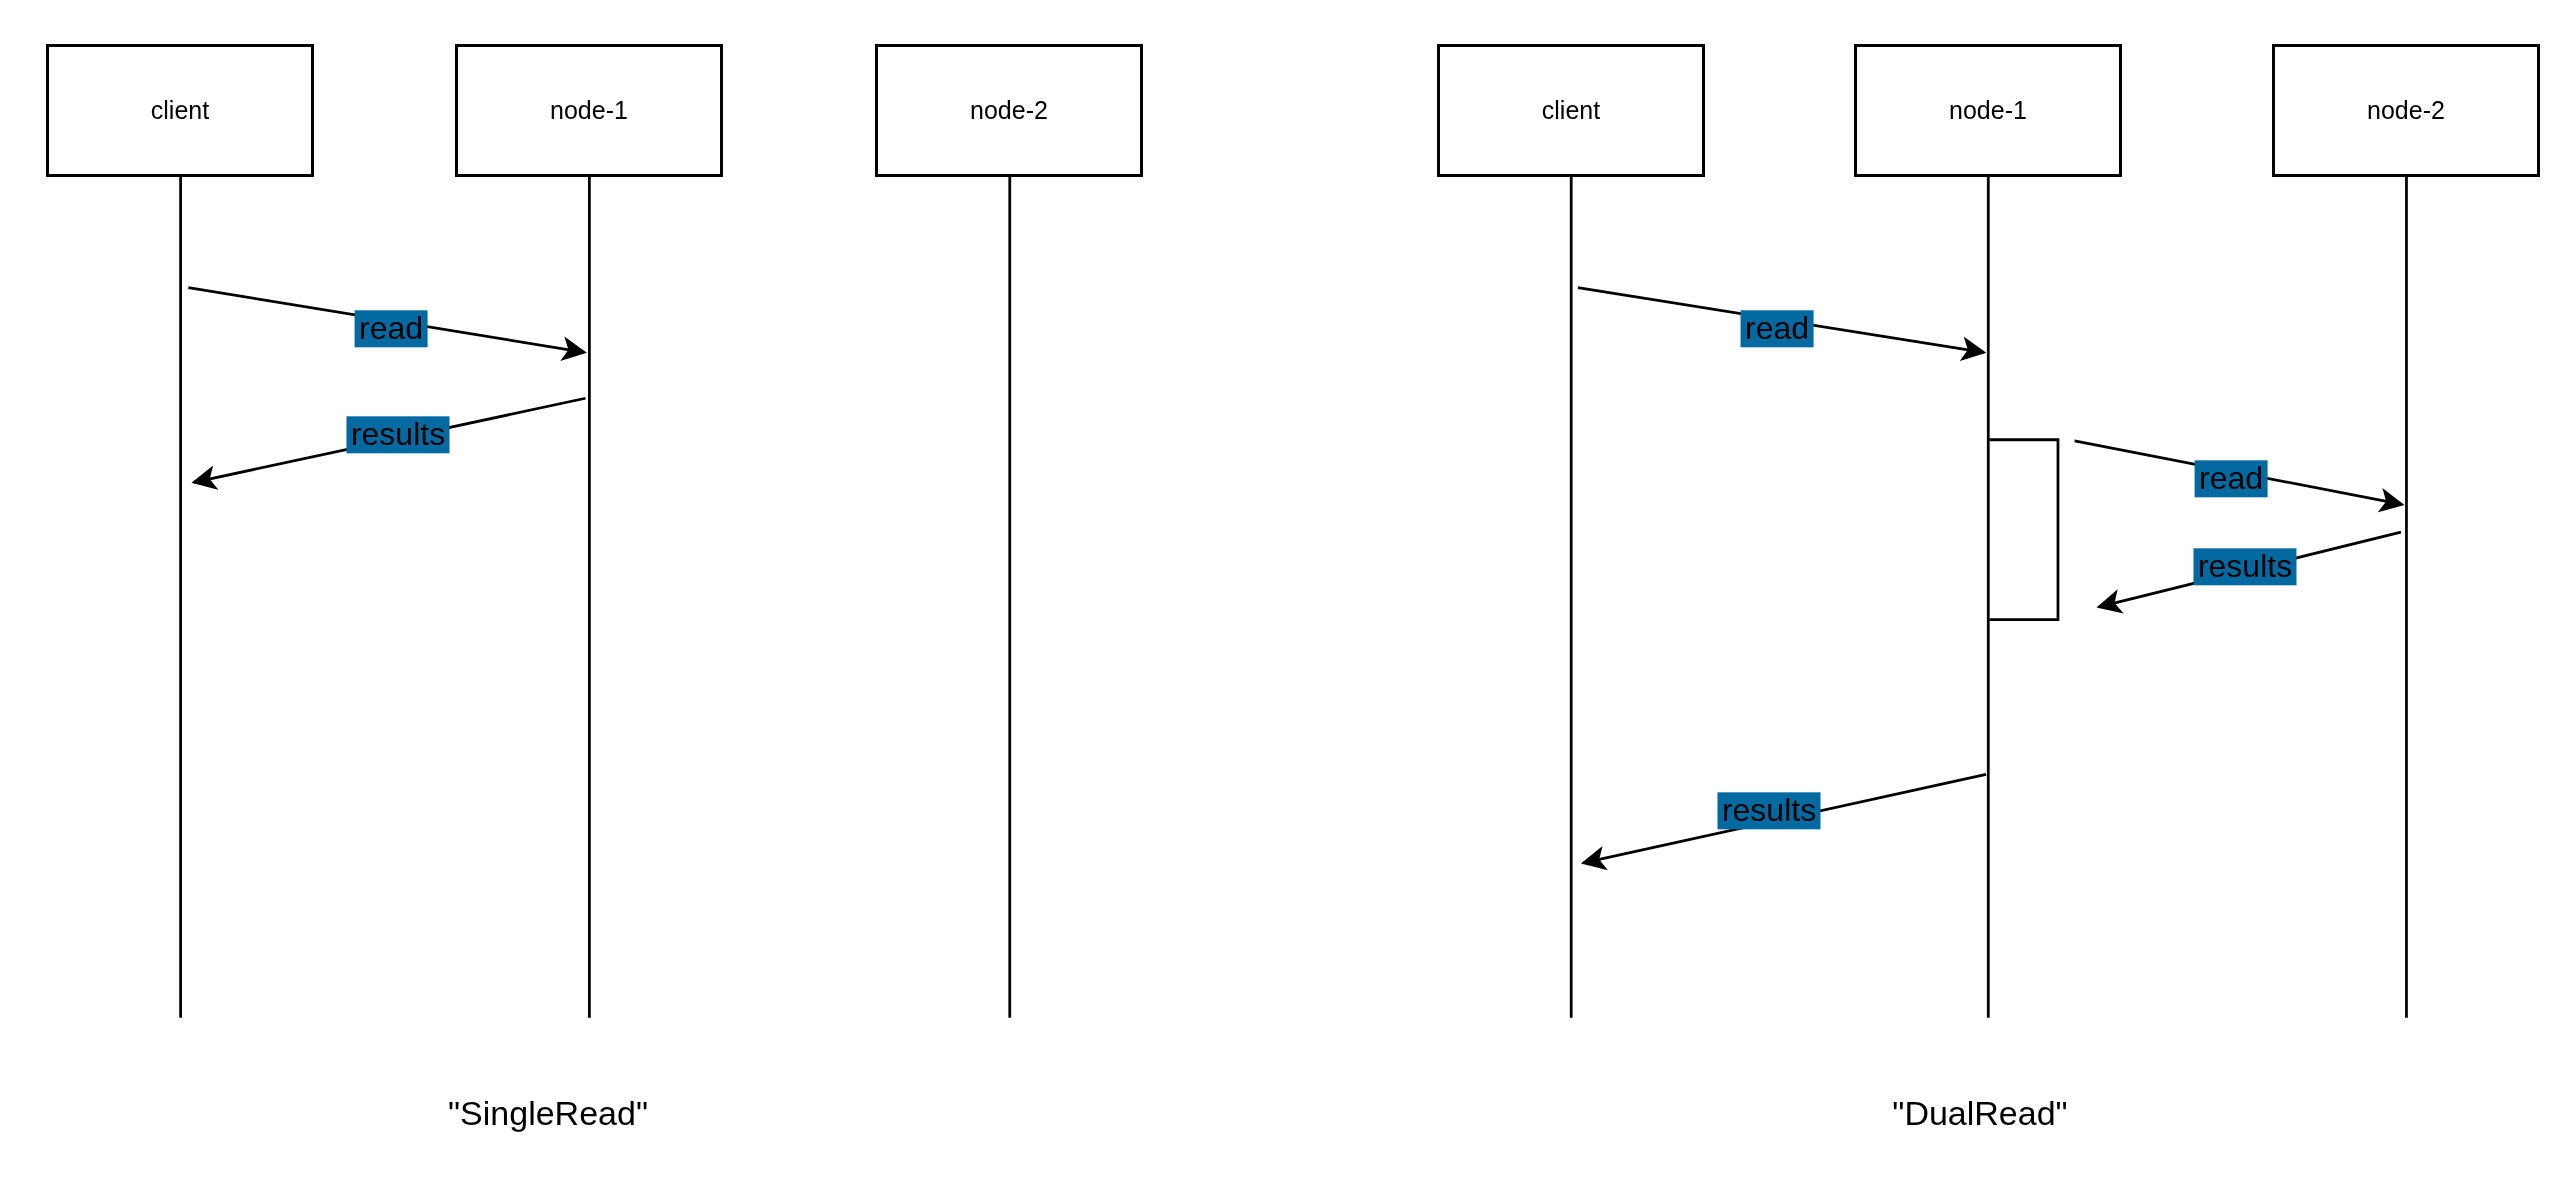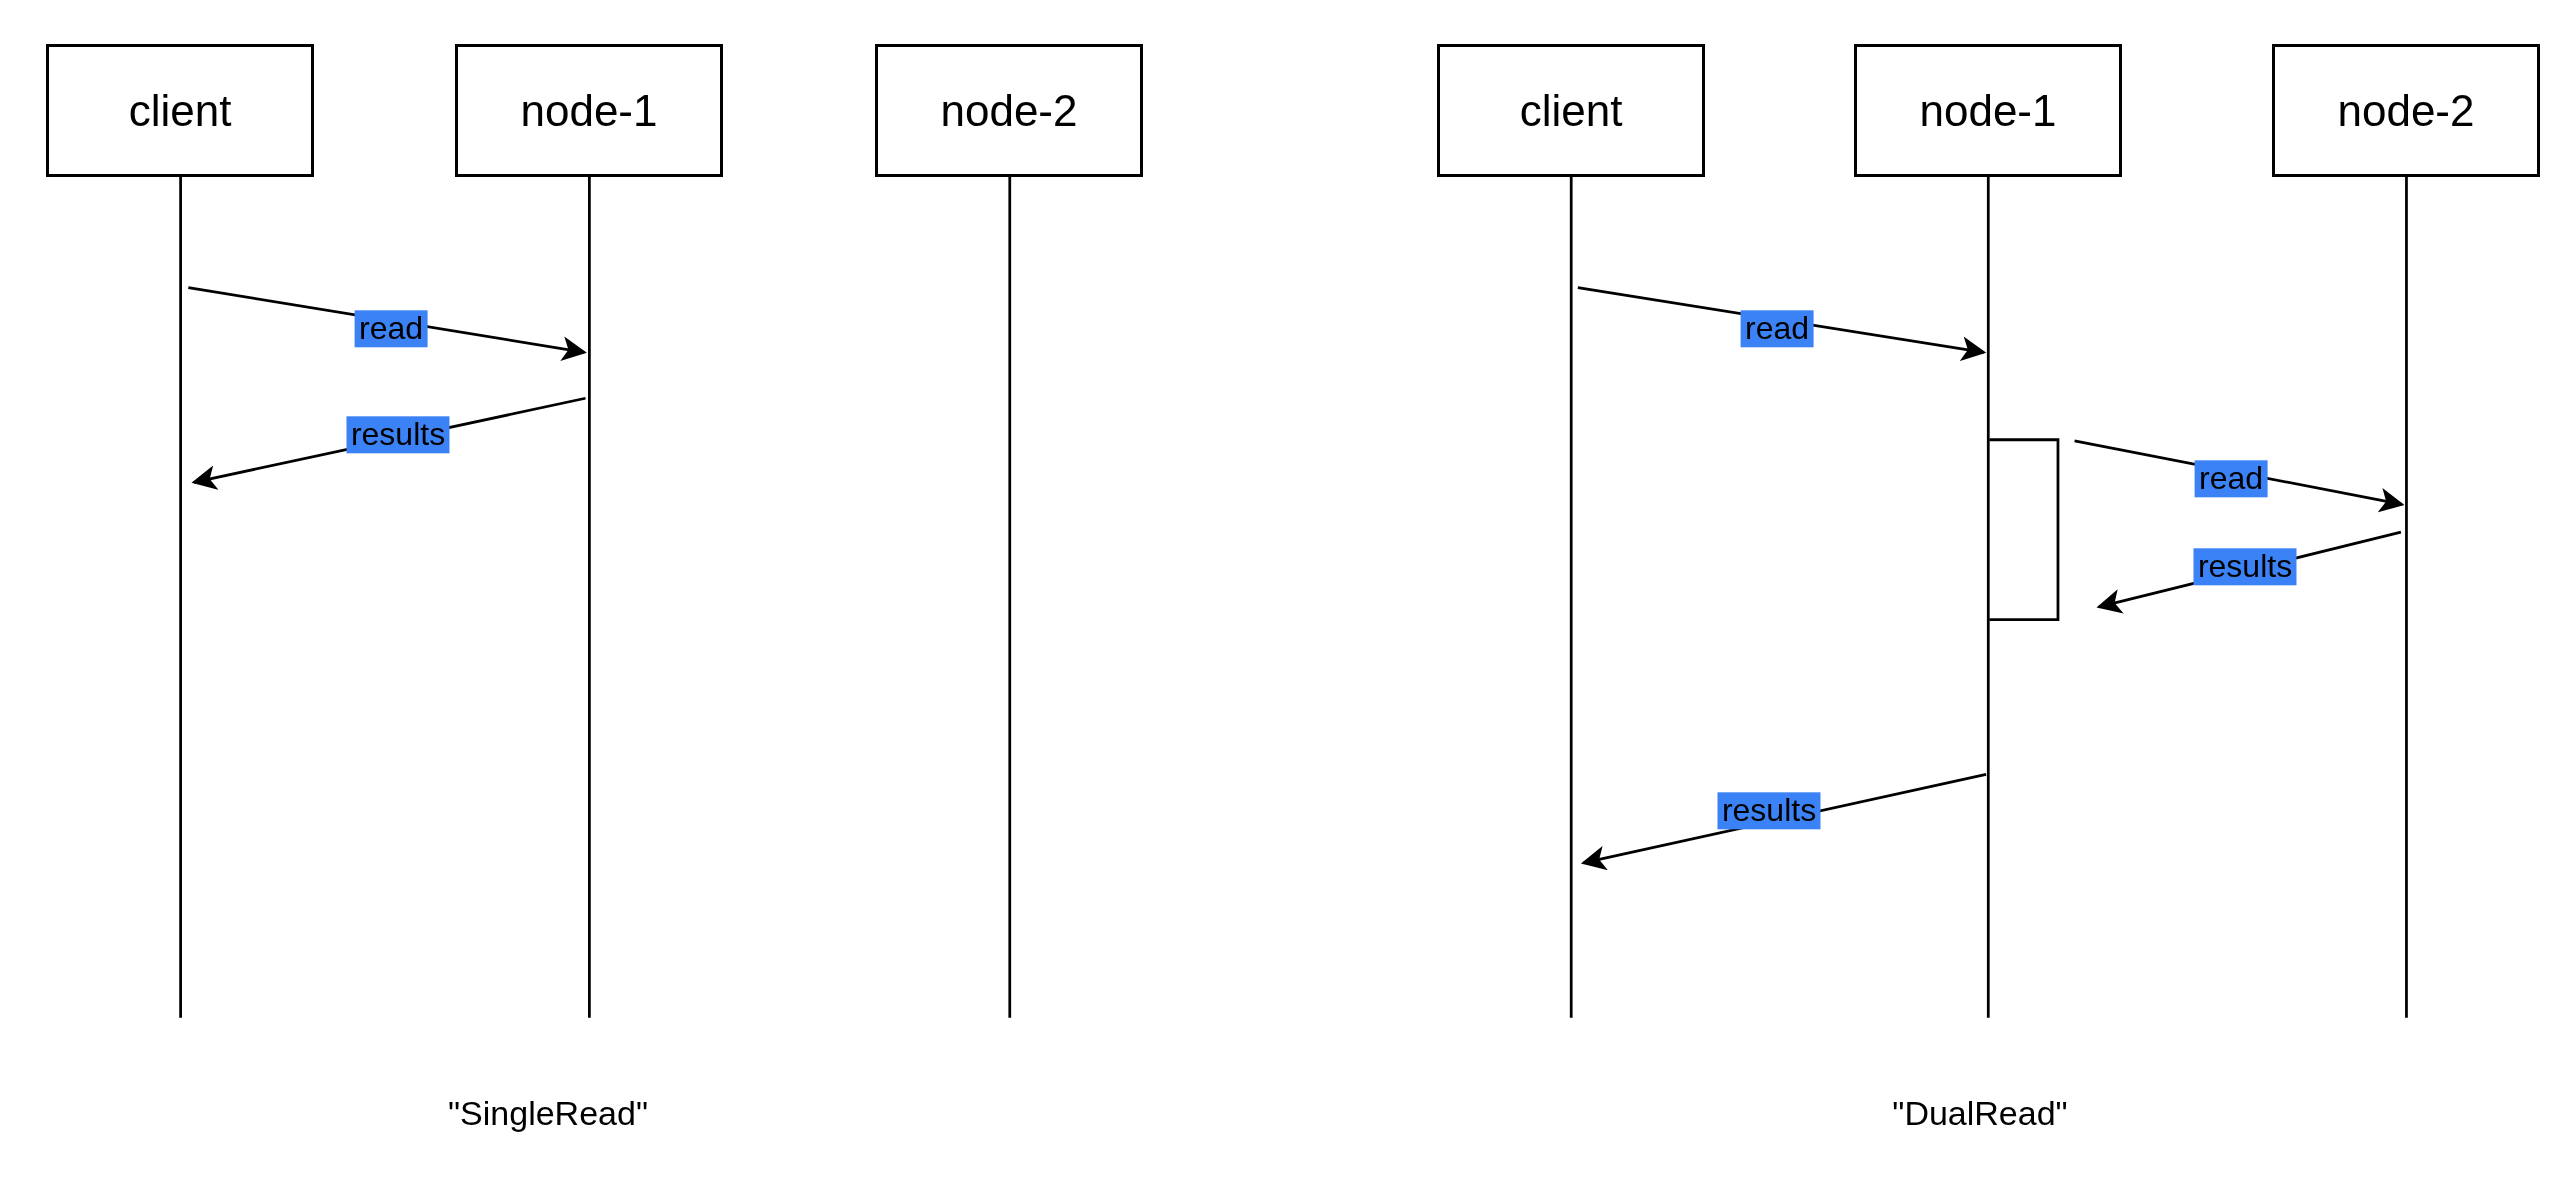--- a/index.html
+++ b/index.html
@@ -26,27 +26,27 @@
     position: absolute;
     top: 44px;
     width: 268px;
     height: 133px;
     box-sizing: border-box;
     border: 3.3px solid #000000;
     background: #ffffff;
     display: flex;
     align-items: center;
     justify-content: center;
-    font-size: 44px;
+    font-size: 25px;
     z-index: 3;
   }
   .msg-label {
     position: absolute;
     transform: translate(-50%, -50%);
-    background: #3b82f6;
+    background: #0369a1;
     padding: 1.1px 4.4px;
     font-size: 32px;
     line-height: 1.1;
     white-space: nowrap;
     z-index: 2;
   }
   .note {
     position: absolute;
     transform: translate(-50%, -50%);
     font-size: 32px;

